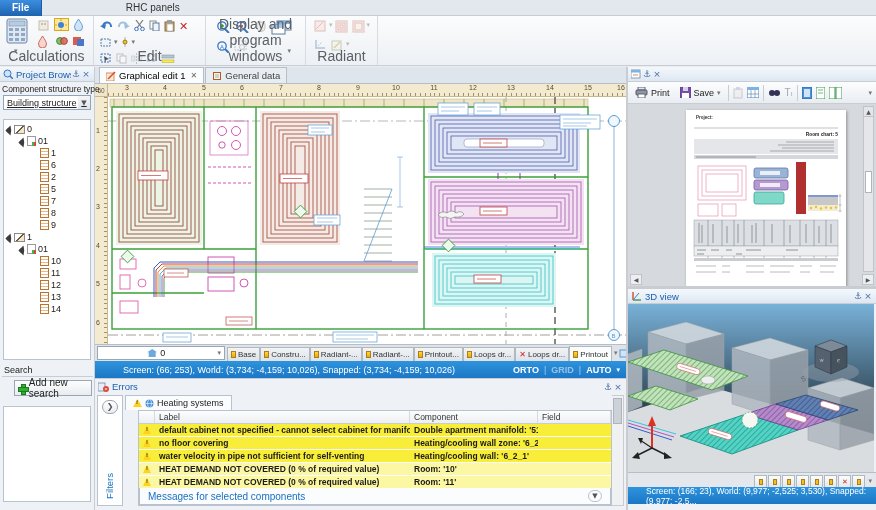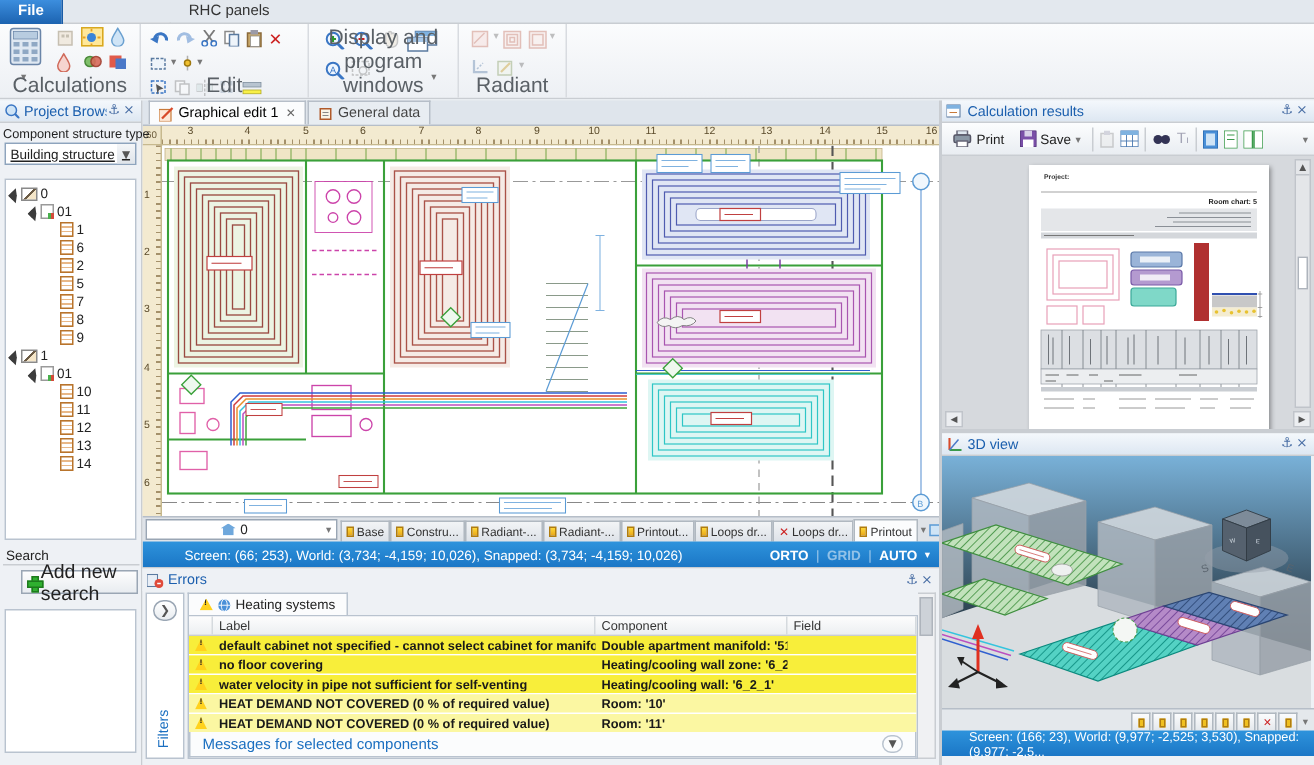--- a/index.html
+++ b/index.html
@@ -34,21 +34,21 @@
   .combo .dbtn { width:12px; text-align:center; color:#555; background:linear-gradient(#f4f6f8,#dfe4ea); height:100%; line-height:14px; font-size:7px; font-family:"DejaVu Sans",sans-serif; }
   .treebox { position:absolute; left:3px; right:3px; top:52px; bottom:150px; background:#fff; border:1px solid #b9c3cf; overflow:hidden; padding-top:3px; }
   .trow { display:flex; align-items:center; height:12px; font-size:9px; white-space:nowrap; }
   .caret { width:7px; height:7px; margin-right:1px; position:relative; }
   .caret::before { content:""; position:absolute; left:1px; top:1px; border:3px solid transparent; border-top:4px solid #3c3c3c; border-left:4px solid #3c3c3c; transform:rotate(-45deg); }
   .ico-st { width:11px; height:9px; background:linear-gradient(135deg,#fff 44%,#6b5b45 44%,#6b5b45 58%,#f5e6c8 58%); border:1px solid #8a8a8a; margin-right:2px; }
   .ico-un { width:9px; height:10px; background:#fff; border:1px solid #9a9a9a; margin-right:2px; position:relative; }
   .ico-un::after { content:""; position:absolute; right:-1px; bottom:-1px; width:4px; height:4px; background:linear-gradient(90deg,#49b04c 50%,#d44a3a 50%); }
   .ico-rm { width:9px; height:10px; background:repeating-linear-gradient(#fff 0 2px,#e8b888 2px 3px); border:1px solid #b8742c; margin-right:2px; }
   .searchlbl { position:absolute; left:2px; top:calc(100% - 146px); font-size:9px; border-bottom:1px solid #c9cdd2; width:91px; padding:1px 2px; }
-  .addbtn { position:absolute; left:14px; top:calc(100% - 130px); width:78px; height:16px; border:1px solid #9aa6b4; background:linear-gradient(#fdfdfd,#e8ecf0); display:flex; align-items:center; font-size:13px; }
+  .addbtn { position:absolute; left:14px; top:calc(100% - 130px); width:78px; height:16px; border:1px solid #9aa6b4; background:linear-gradient(#fdfdfd,#e8ecf0); display:flex; align-items:center; font-size:10px; }
   .plus { width:9px; height:9px; margin:0 3px; position:relative; }
   .plus::before,.plus::after{ content:""; position:absolute; background:#2fb02f; border:1px solid #1d7a1d; }
   .plus::before{ left:3px; top:0; width:3px; height:9px; } .plus::after{ left:0; top:3px; width:9px; height:3px; }
   .searchbox { position:absolute; left:3px; right:3px; bottom:8px; height:96px; background:#fff; border:1px solid #b9c3cf; }
 
   
   .center { width:531px; display:flex; flex-direction:column; }
   .doctabs { height:17px; background:#dfe5ec; display:flex; align-items:flex-end; padding-left:4px; border-bottom:1px solid #b6bec8; }
   .dtab { display:flex; align-items:center; height:16px; padding:0 6px; font-size:9.5px; border:1px solid #b6bec8; border-bottom:none; background:#e8edf2; color:#444; margin-right:1px; }
   .dtab.active { background:#fbfcfd; color:#000; }
@@ -78,21 +78,21 @@
 
   
   .errors { flex:1; background:#eef1f5; border-top:1px solid #c9cdd2; position:relative; }
   .errbody { position:absolute; left:2px; right:2px; top:16px; bottom:4px; display:flex; }
   .errside { width:26px; border:1px solid #b9c3cf; background:#fff; margin-right:2px; position:relative; }
   .errside .exbtn { position:absolute; left:4px; top:4px; width:16px; height:14px; border:1px solid #9aa6b4; border-radius:7px; text-align:center; line-height:12px; font-size:8px; color:#555; background:linear-gradient(#fff,#e8ecf0); }
   .errside .filters { position:absolute; bottom:6px; left:6px; color:#1b6fc0; font-size:9.5px; writing-mode:vertical-rl; transform:rotate(180deg); }
   .errmain { flex:1; display:flex; flex-direction:column; min-width:0; }
   .errtabs { height:15px; display:flex; align-items:flex-end; }
   .errtab { display:flex; align-items:center; gap:3px; height:15px; padding:0 7px; background:#fbfcfd; border:1px solid #b9c3cf; border-bottom:none; font-size:9px; }
-  .egrid { flex:1; background:#fff; border:1px solid #b9c3cf; display:flex; flex-direction:column; min-height:0; }
+  .egrid { flex:1; background:#fff; border:1px solid #b9c3cf; display:flex; flex-direction:column; min-height:0;margin-left:13px; }
   .ehead { display:flex; height:13px; background:linear-gradient(#fdfdfd,#eceff2); border-bottom:1px solid #c9cdd2; font-size:8.5px; color:#333; }
   .ehead div { padding:1px 4px; border-right:1px solid #d5dade; }
   .erows { flex:1; overflow:hidden; }
   .erow { display:flex; height:13px; font-size:8.5px; font-weight:bold; color:#1a1a1a; border-bottom:1px solid #fff; align-items:center; }
   .erow div { padding:0 4px; overflow:hidden; white-space:nowrap; }
   .r-strong { background:#f8ee3a; } .r-soft { background:#fbf7a2; }
   .c-ic { width:16px; flex:none; display:flex; justify-content:center; }
   .c-lab { width:255px; flex:none; } .c-comp { width:128px; flex:none; } .c-fld { flex:1; }
   .warn { width:9px; height:8px; background:#ffd21e; clip-path:polygon(50% 0,100% 100%,0 100%); position:relative; }
   .warn::after { content:"!"; position:absolute; left:3px; top:0px; font-size:6px; font-weight:bold; color:#222; }
@@ -818,21 +818,20 @@
 
     <div class="rcol">
 
       <div class="calc">
         <div class="phdr">
           <svg width="11" height="10">
               <rect x="0" y="1" width="9" height="8" fill="#fff" stroke="#5b7aa0" stroke-width=".7"></rect>
               <rect x="0" y="1" width="9" height="2.5" fill="#7fb2e0"></rect>
               <line x1="2" y1="6" x2="7" y2="6" stroke="#c87a3a" stroke-width=".8"></line>
             </svg>
-          <span class="phdr-title">Calculation results</span>
           <span class="pin-ic">⚓</span>
           <span class="x-ic">×</span>
         </div>
         <div class="ctoolbar">
           <div class="tbtn">
             <svg width="13" height="11">
                 <rect x="3" y="0" width="7" height="3" fill="#dfe8f0" stroke="#667"></rect>
                 <rect x="1" y="3" width="11" height="5" rx="1" fill="#8a97a5" stroke="#556"></rect>
                 <rect x="3" y="7" width="7" height="4" fill="#fff" stroke="#667"></rect>
               </svg>

